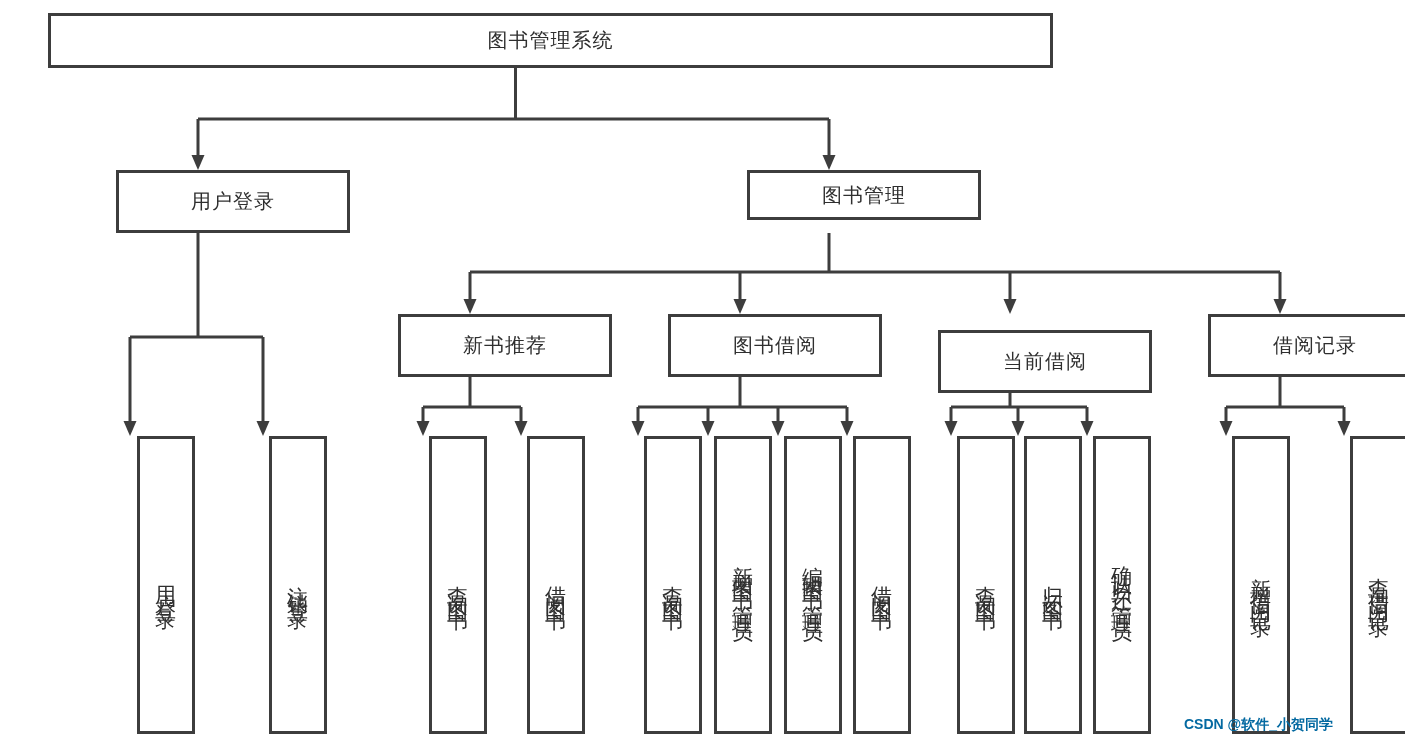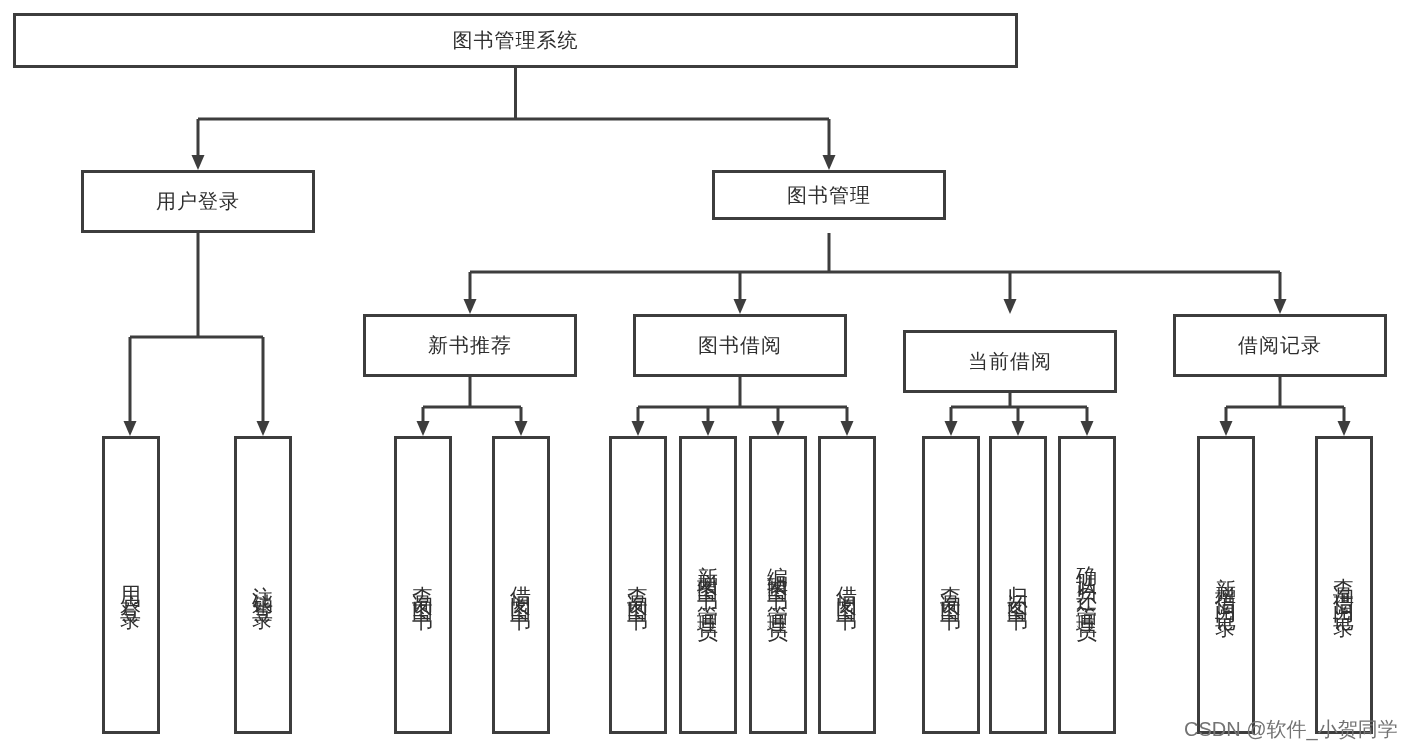--- a/index.html
+++ b/index.html
@@ -19,37 +19,39 @@
   .node {
     position: absolute;
     background: #ffffff;
     border: 3px solid #3d3d3d;
     box-sizing: border-box;
     display: flex;
     align-items: center;
     justify-content: center;
     color: #2f2f2f;
     z-index: 2;
+    margin-left: 35px;
   }
   .h-node { font-size: 20px; letter-spacing: 1px; }
   .v-node {
     writing-mode: vertical-lr;
     text-orientation: mixed;
     font-size: 21px;
     letter-spacing: 8px;
     line-height: 1;
   }
   .watermark {
     position: absolute;
     left: 1184px;
     top: 716px;
-    font-size: 20px;
-    color: #737373;
+    font-size: 14px;
+    color: #0369a1;
     z-index: 3;
     white-space: nowrap;
+    font-weight: bold;
   }
 </style>
 </head>
 <body>
 
 <div class="canvas">
 
   <svg class="connectors" width="1405" height="747" viewBox="0 0 1405 747">
     <g stroke="#3d3d3d" stroke-width="3" fill="none">
 

